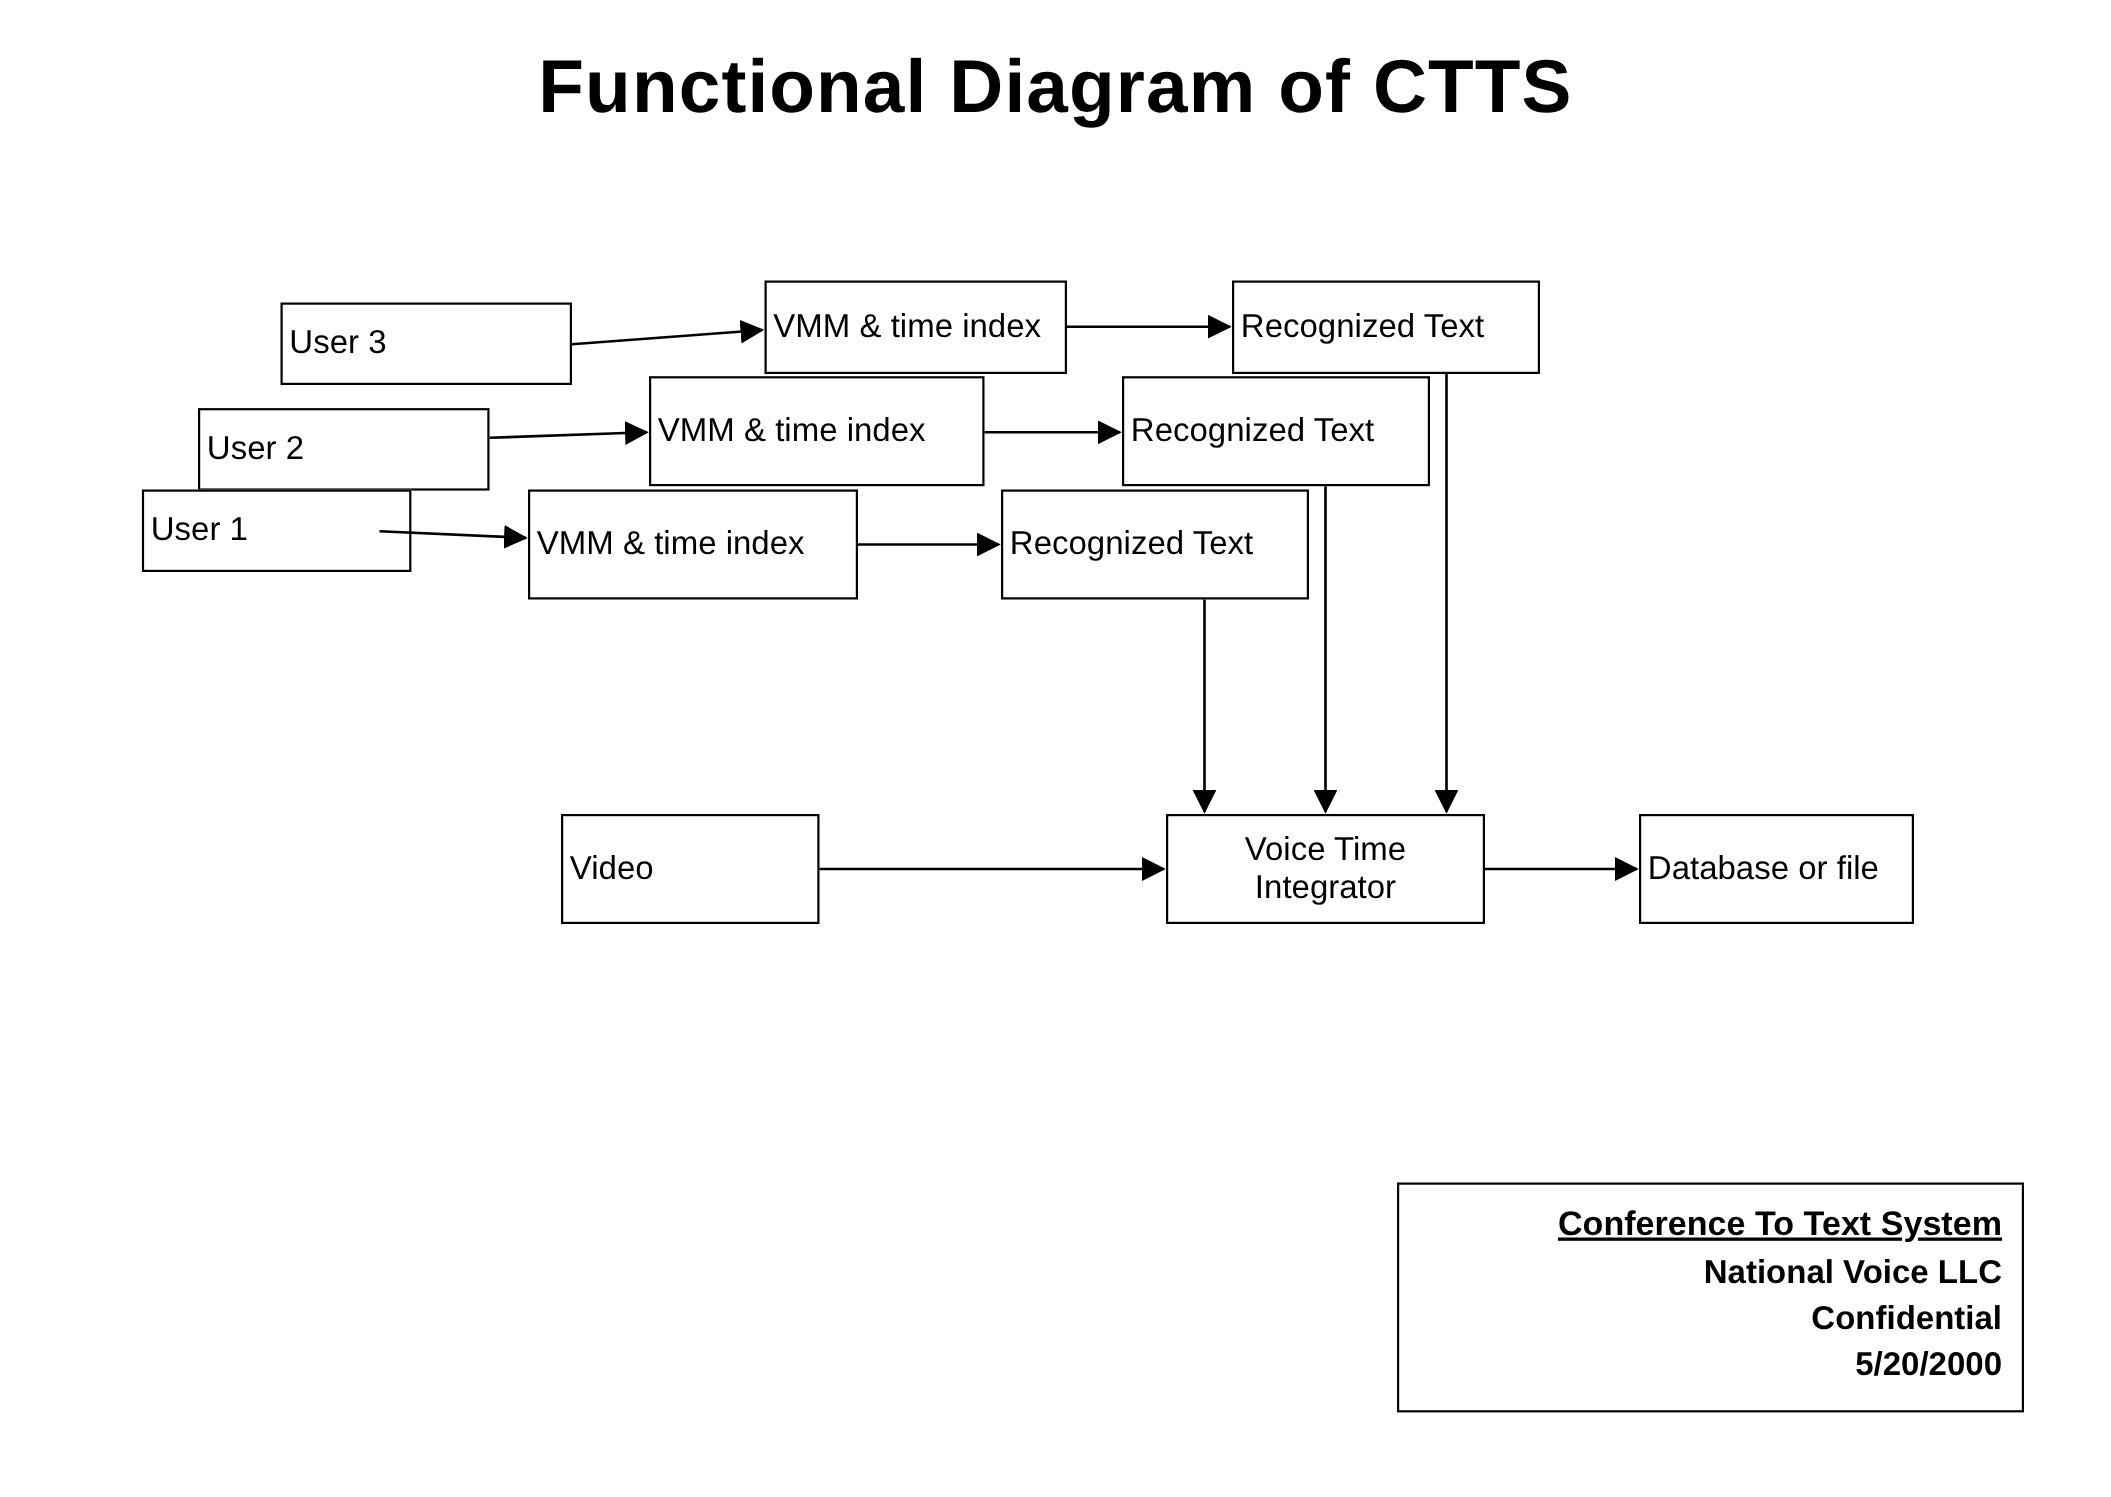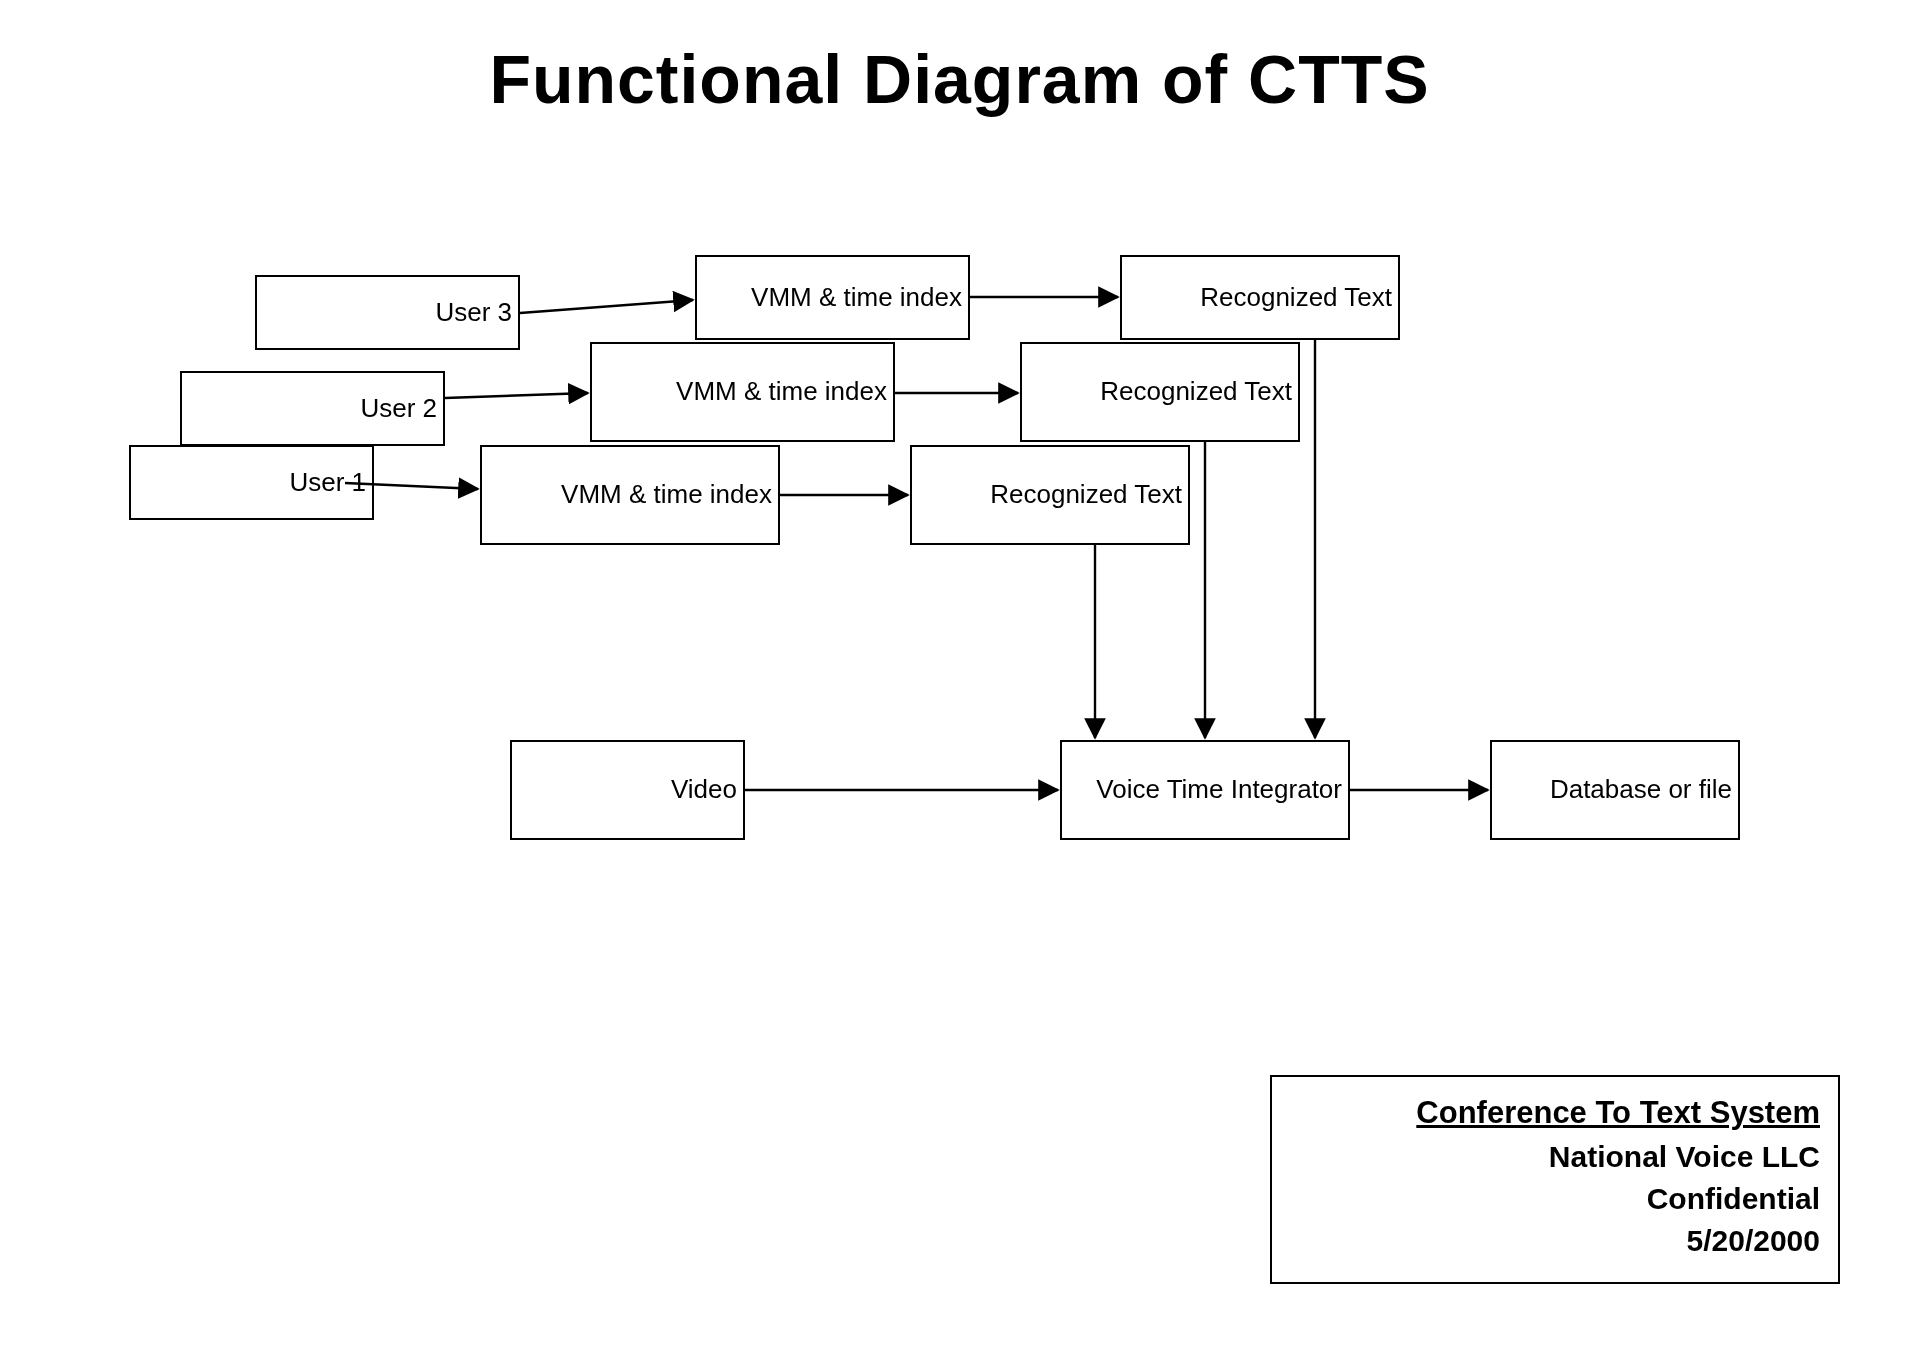--- a/index.html
+++ b/index.html
@@ -25,23 +25,23 @@
     font-size: 68px;
     font-weight: 700;
     letter-spacing: 1px;
   }
   .box {
     position: absolute;
     background: #ffffff;
     border: 2px solid #000;
     display: flex;
     align-items: center;
-    justify-content: flex-end;
+    justify-content: flex-start;
     text-align: center;
-    font-size: 26px;
+    font-size: 30px;
     line-height: 1.15;
     padding: 2px 6px;
     box-sizing: border-box;
   }
   .legend {
     position: absolute;
     border: 2.5px solid #000;
     padding: 14px 18px 20px 18px;
     font-size: 30px;
     line-height: 1.4;

